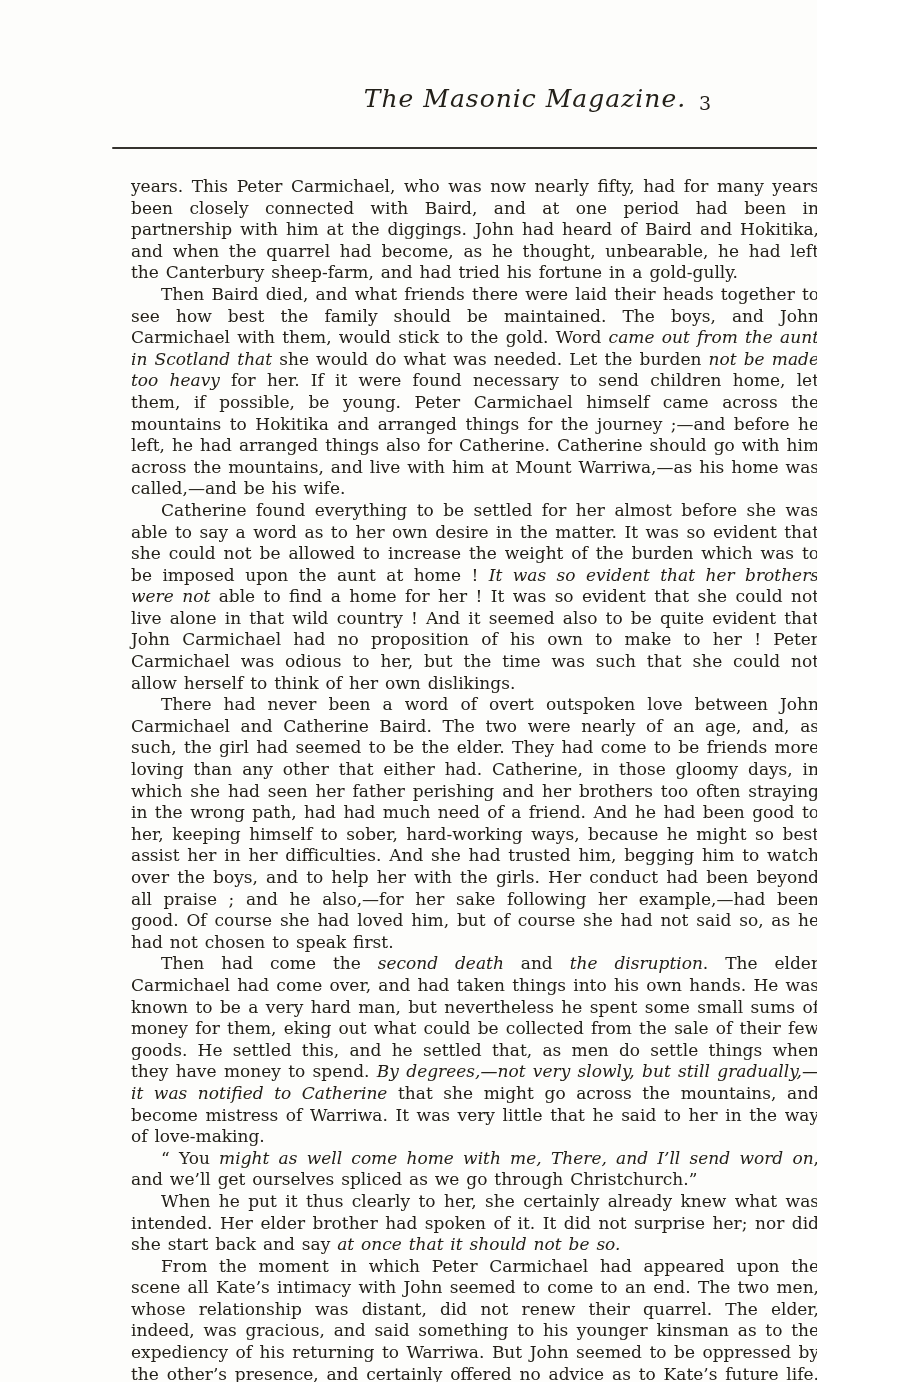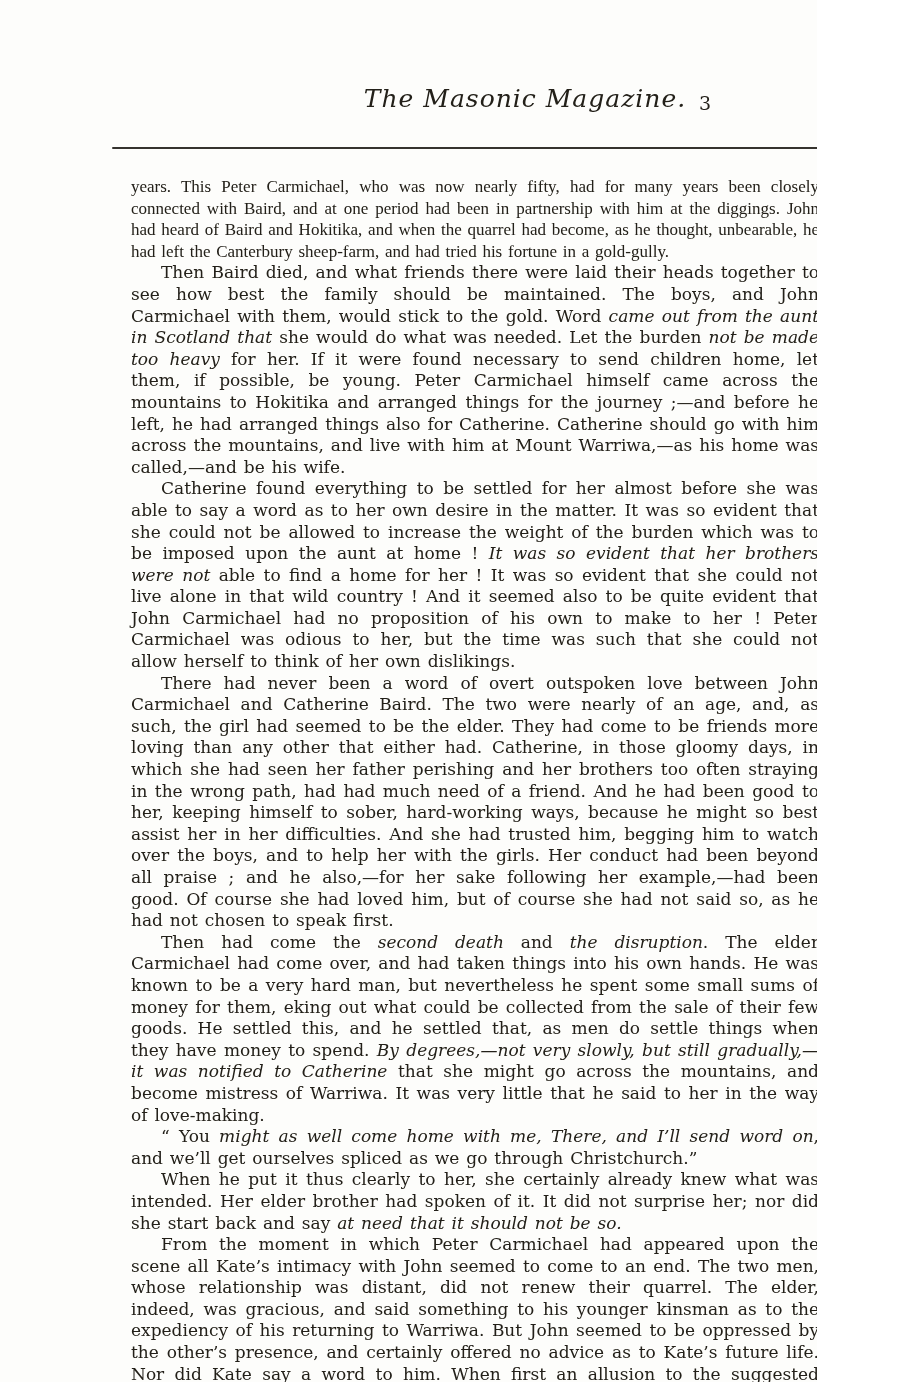--- a/index.html
+++ b/index.html
@@ -59,21 +59,20 @@
     line-height: 21.6px;
     text-align: justify;
     word-spacing: 1.5px;
   }
   .para {
     margin: 0;
     text-indent: 30px;
   }
   .para.no-indent {
     text-indent: 0;
-    font-family: Liberation Serif, serif;
   }
   .italic {
     font-style: italic;
   }
 </style>
 </head>
 <body>
 
 <div class="page">
 
@@ -84,17 +83,17 @@
 
   <div class="rule"></div>
 
   <main class="body-text">
       <p class="para no-indent"><span>years. This Peter Carmichael, who was now nearly fifty, had for many years been closely connected with Baird, and at one period had been in partnership with him at the diggings. John had heard of Baird and Hokitika, and when the quarrel had become, as he thought, unbearable, he had left the Canterbury sheep-farm, and had tried his fortune in a gold-gully.</span></p>
       <p class="para"><span>Then Baird died, and what friends there were laid their heads together to see how best the family should be maintained. The boys, and John Carmichael with them, would stick to the gold. Word </span><span class="italic">came out from the aunt in Scotland that</span><span> she would do what was needed. Let the burden </span><span class="italic">not be made too heavy</span><span> for her. If it were found necessary to send children home, let them, if possible, be young. Peter Carmichael himself came across the mountains to Hokitika and arranged things for the journey ;—and before he left, he had arranged things also for Catherine. Catherine should go with him across the mountains, and live with him at Mount Warriwa,—as his home was called,—and be his wife.</span></p>
       <p class="para"><span>Catherine found everything to be settled for her almost before she was able to say a word as to her own desire in the matter. It was so evident that she could not be allowed to increase the weight of the burden which was to be imposed upon the aunt at home ! </span><span class="italic">It was so evident that her brothers were not</span><span> able to find a home for her ! It was so evident that she could not live alone in that wild country ! And it seemed also to be quite evident that John Carmichael had no proposition of his own to make to her ! Peter Carmichael was odious to her, but the time was such that she could not allow herself to think of her own dislikings.</span></p>
       <p class="para"><span>There had never been a word of overt outspoken love between John Carmichael and Catherine Baird. The two were nearly of an age, and, as such, the girl had seemed to be the elder. They had come to be friends more loving than any other that either had. Catherine, in those gloomy days, in which she had seen her father perishing and her brothers too often straying in the wrong path, had had much need of a friend. And he had been good to her, keeping himself to sober, hard-working ways, because he might so best assist her in her difficulties. And she had trusted him, begging him to watch over the boys, and to help her with the girls. Her conduct had been beyond all praise ; and he also,—for her sake following her example,—had been good. Of course she had loved him, but of course she had not said so, as he had not chosen to speak first.</span></p>
       <p class="para"><span>Then had come the </span><span class="italic">second death</span><span> and </span><span class="italic">the disruption</span><span>. The elder Carmichael had come over, and had taken things into his own hands. He was known to be a very hard man, but nevertheless he spent some small sums of money for them, eking out what could be collected from the sale of their few goods. He settled this, and he settled that, as men do settle things when they have money to spend. </span><span class="italic">By degrees,—not very slowly, but still gradually,—it was notified to Catherine</span><span> that she might go across the mountains, and become mistress of Warriwa. It was very little that he said to her in the way of love-making.</span></p>
       <p class="para"><span>“ You </span><span class="italic">might as well come home with me, There, and I’ll send word on</span><span>, and we’ll get ourselves spliced as we go through Christchurch.”</span></p>
-      <p class="para"><span>When he put it thus clearly to her, she certainly already knew what was intended. Her elder brother had spoken of it. It did not surprise her; nor did she start back and say </span><span class="italic">at need that it should not be so.</span></p>
+      <p class="para"><span>When he put it thus clearly to her, she certainly already knew what was intended. Her elder brother had spoken of it. It did not surprise her; nor did she start back and say </span><span class="italic">at once that it should not be so.</span></p>
       <p class="para"><span>From the moment in which Peter Carmichael had appeared upon the scene all Kate’s intimacy with John seemed to come to an end. The two men, whose relationship was distant, did not renew their quarrel. The elder, indeed, was gracious, and said something to his younger kinsman as to the expediency of his returning to Warriwa. But John seemed to be oppressed by the other’s presence, and certainly offered no advice as to Kate’s future life. Nor did Kate say a word to him. When first an allusion to the suggested marriage was made in her presence she did not dare, indeed, to look at him, but she could perceive </span></p>
     </main>
 
 </div>
 
 </body></html>

